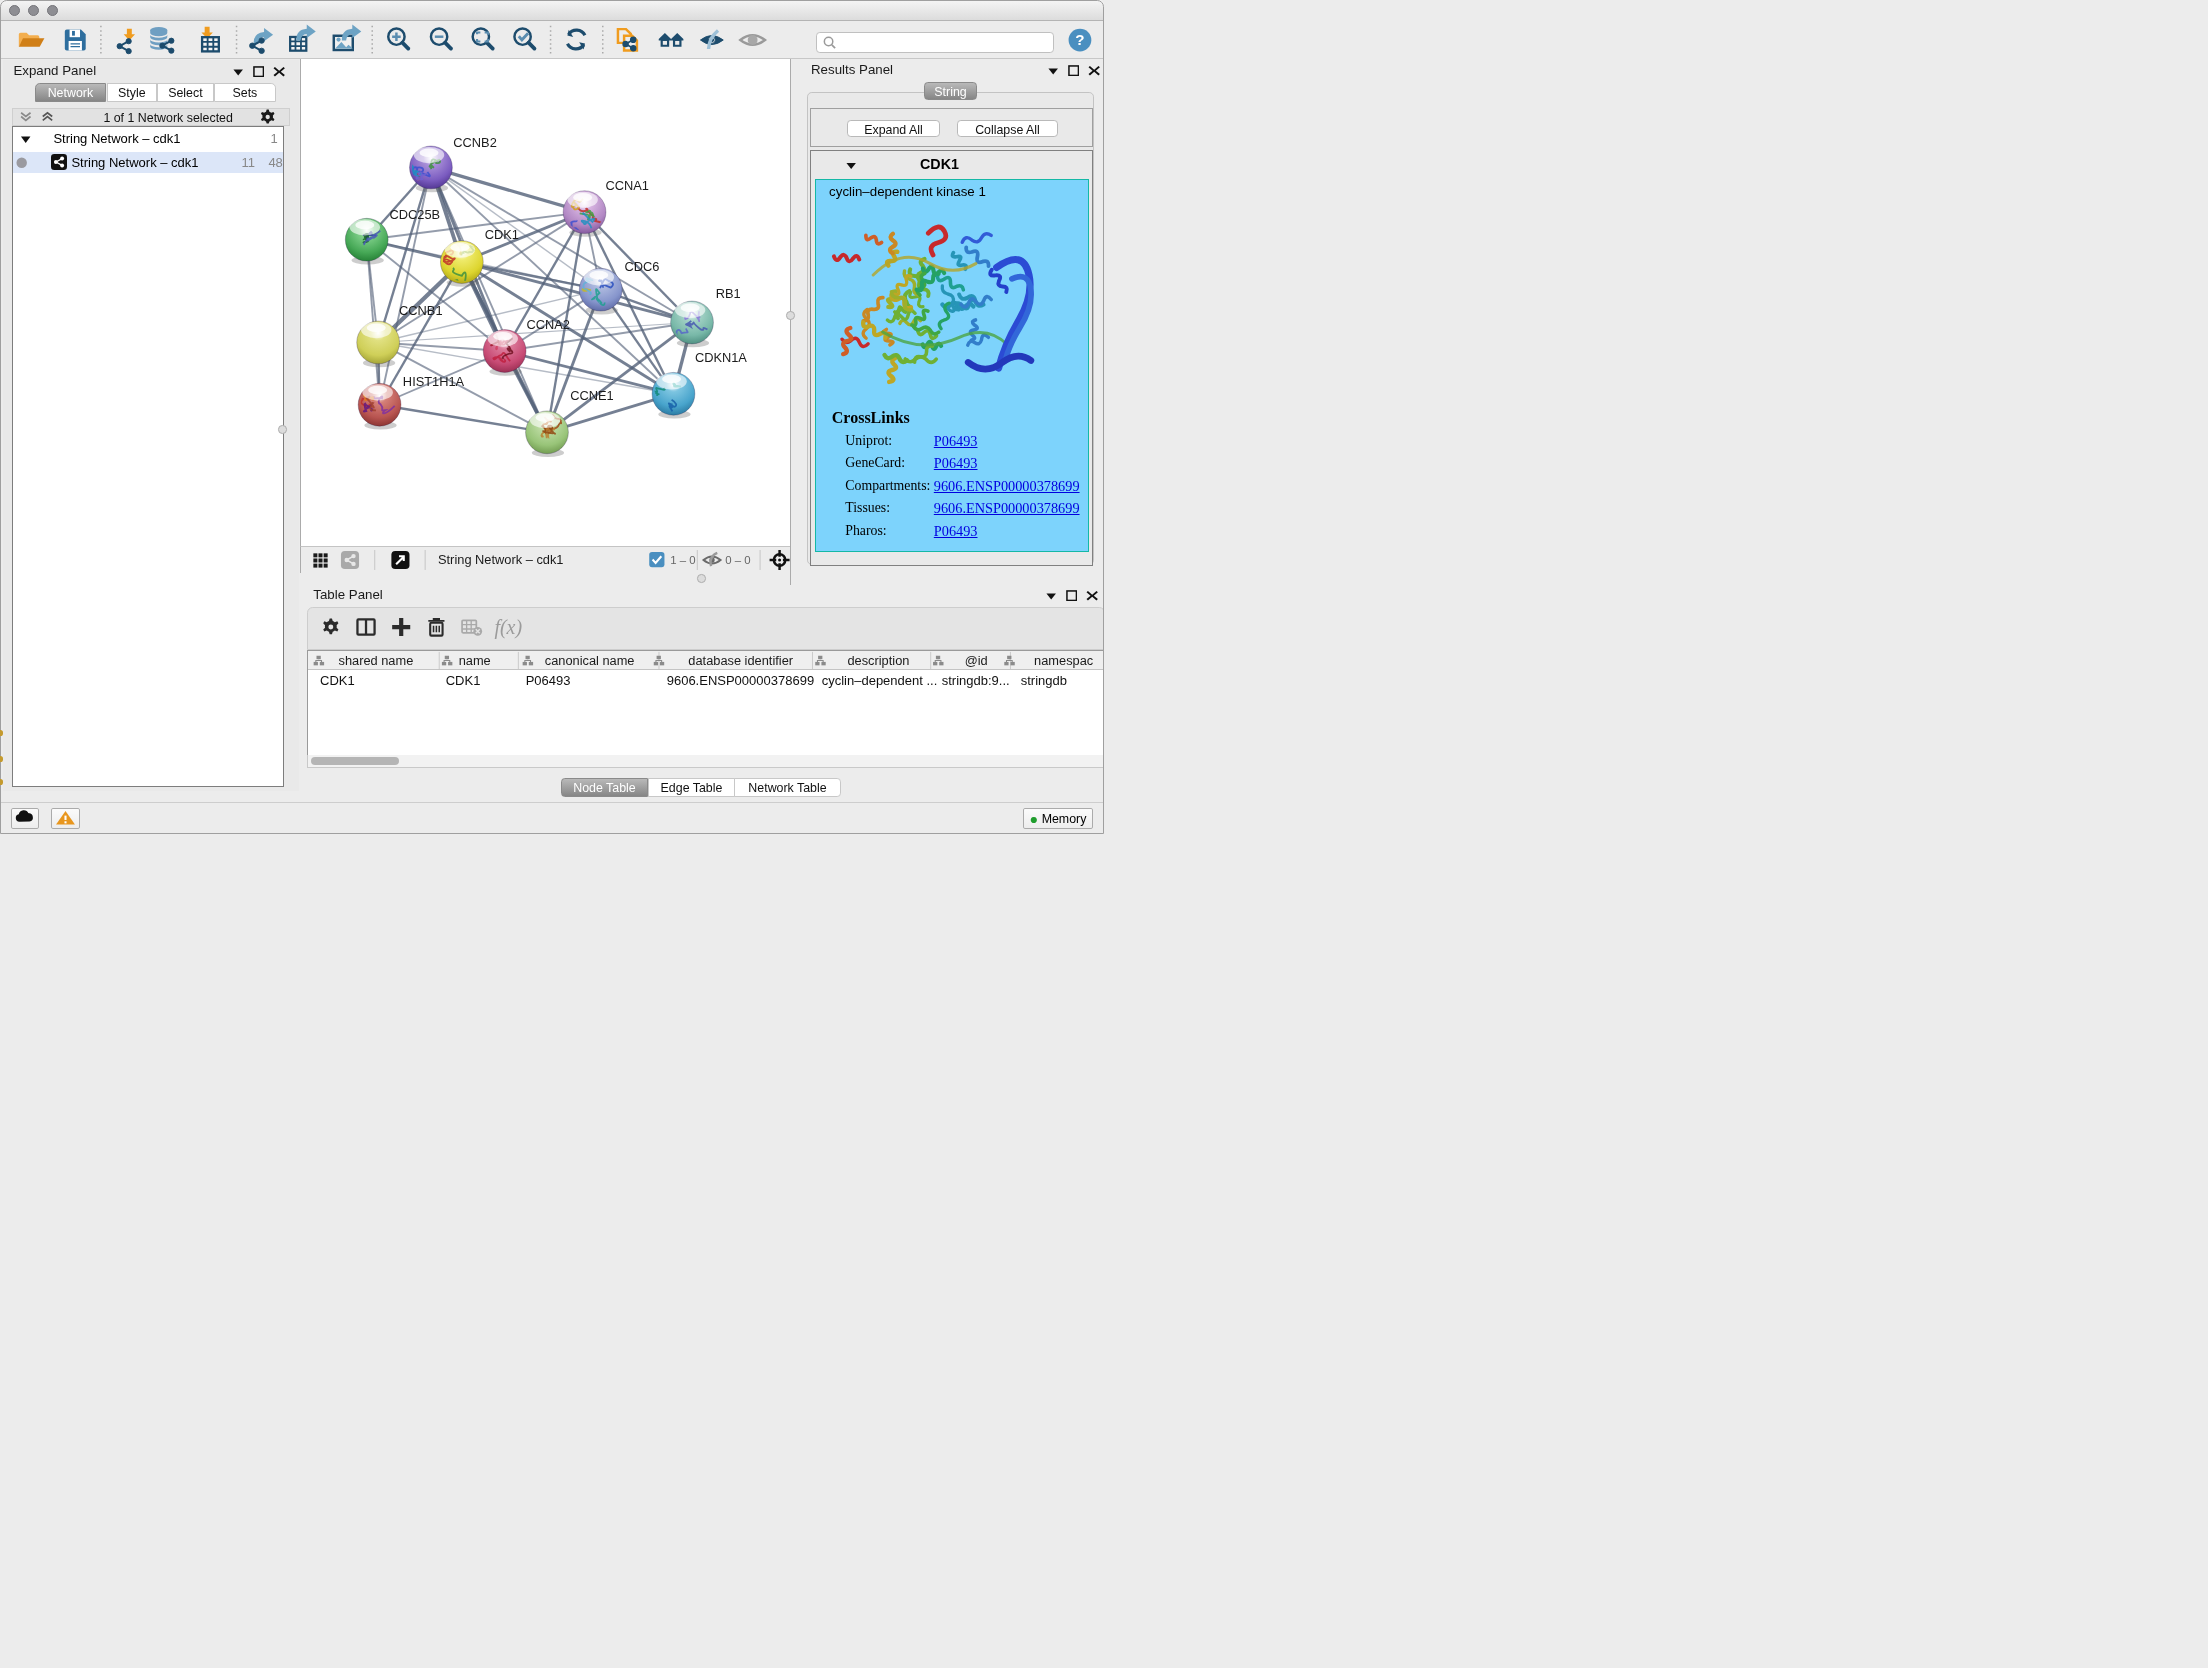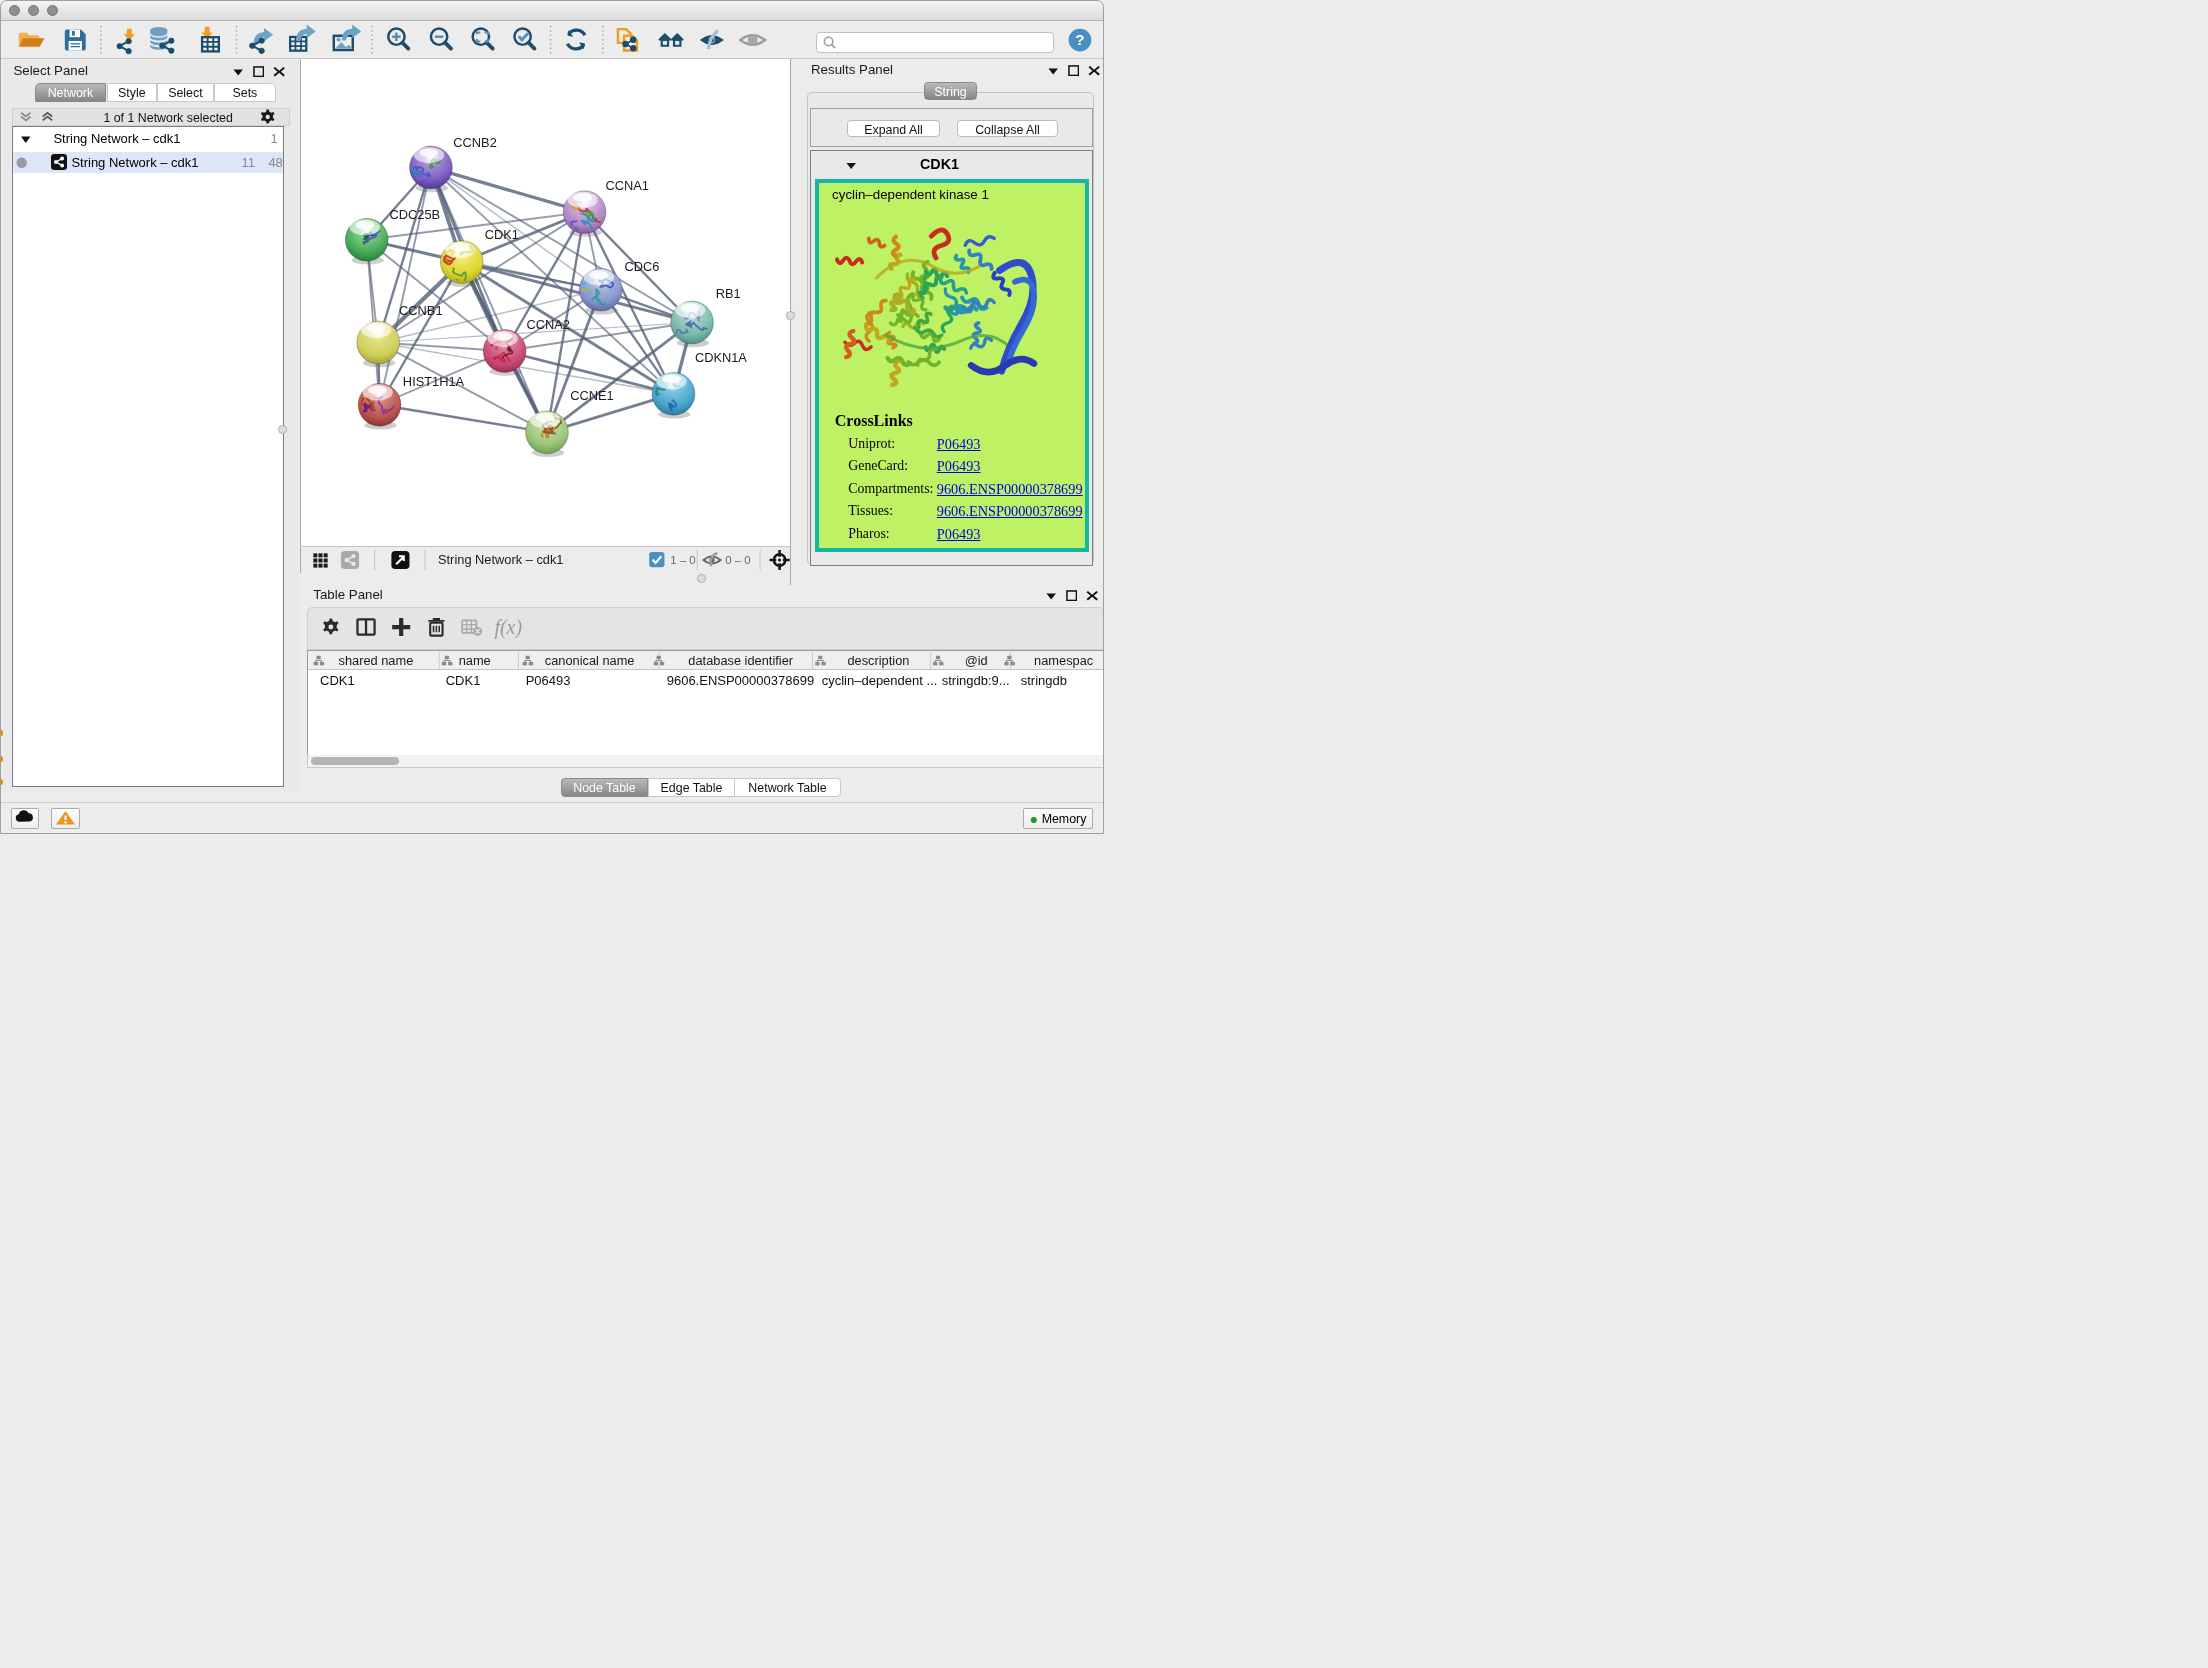--- a/index.html
+++ b/index.html
@@ -246,21 +246,21 @@
 </svg>
 <div id="searchbox">
       <svg width="15" height="15" viewBox="0 0 16 16">
         <circle cx="7" cy="7" r="4.5" fill="none" stroke="#9a9a9a" stroke-width="1.6"></circle>
         <path d="M10.5 10.5 L14 14" stroke="#9a9a9a" stroke-width="1.8"></path>
       </svg>
     </div>
 </div>
 
 <div class="abs" id="controlpanel">
-  <div id="cp-head" style="position:absolute;left:10.5px;top:2.9px;">Select Panel</div>
+  <div id="cp-head" style="position:absolute;left:10.5px;top:2.9px;">Expand Panel</div>
   <div class="panelicons" style="left:229px;top:5.7px;">
       <svg width="12.4" height="9.5" viewBox="0 0 13 10">
         <path d="M1.5 2.5 h10 l-5 6.5 z" fill="#111"></path>
       </svg>
       <svg width="11.4" height="11.4" viewBox="0 0 12 12">
         <rect x="1" y="1" width="10" height="10" fill="none" stroke="#111" stroke-width="1.6"></rect>
       </svg>
       <svg width="12.4" height="11.4" viewBox="0 0 13 12">
         <path d="M2 1 L6.5 5 L11 1 L12.5 2.5 L8.2 6 L12.5 9.5 L11 11 L6.5 7 L2 11 L0.5 9.5 L4.8 6 L0.5 2.5 Z" fill="#111"></path>
       </svg>
@@ -627,21 +627,21 @@
   <div class="tabbtn tabsel" style="left:133px;top:23px;width:53px;height:18px;border-radius:3.8px;">String</div>
   <div style="position:absolute;left:19px;top:49px;width:283px;height:39px;background:#e9e9e9;border:1px solid #9f9f9f;">
     <div class="tabbtn" style="left:36px;top:10.5px;width:93px;height:17px;border-radius:3.8px;border-color:#b9b9b9;">Expand All</div>
     <div class="tabbtn" style="left:146px;top:10.5px;width:101px;height:17px;border-radius:3.8px;border-color:#b9b9b9;">Collapse All</div>
   </div>
   <div style="position:absolute;left:19px;top:91px;width:283px;height:416px;background:#e9e9e9;border:1px solid #808080;">
     <svg width="12.4" height="9.5" style="position:absolute;left:34px;top:9.5px;" viewBox="0 0 13 10">
         <path d="M1.5 2 h10 l-5 6.5 z" fill="#111"></path>
       </svg>
     <div style="position:absolute;left:109px;top:4.8px;font-size:14.3px;font-weight:bold;">CDK1</div>
-    <div style="position:absolute;left:3.8px;top:27.6px;width:274px;height:373px;background:#bef264;border:4px solid #14b8a6;">
+    <div style="position:absolute;left:3.8px;top:27.6px;width:274px;height:373px;background:#7dd3fc;border:1px solid #14b8a6;">
       <div style="position:absolute;left:13.3px;top:4.8px;font-size:13.3px;">cyclin–dependent kinase 1</div>
       <svg width="274" height="190" style="position:absolute;left:0;top:38px;" viewBox="0 0 288 200">
 <g fill="none" stroke-linecap="round" opacity="0.95">
 <path d="M99.4 78.2 Q96.4 85.2 103.8 83.2 Q111.7 80.8 108.1 88.3 Q106.6 94.0 112.4 93.4" stroke="#6faf2a" stroke-width="3.4"></path>
 <path d="M112.0 133.1 Q114.0 138.5 116.9 133.5 Q119.9 127.1 121.8 133.9 Q123.6 141.4 126.6 134.3 Q129.4 130.0 131.5 134.7" stroke="#21a05c" stroke-width="4.4"></path>
 <path d="M109.8 108.2 Q105.4 102.9 102.5 109.2 Q99.7 115.4 95.2 110.1 Q90.8 105.0 88.0 111.1" stroke="#9fae20" stroke-width="3.5"></path>
 <path d="M99.5 94.6 Q95.6 87.9 95.2 95.6 Q94.7 102.6 91.0 96.7 Q87.1 89.9 86.8 97.7 Q86.3 104.6 82.6 98.8" stroke="#6faf2a" stroke-width="3.5"></path>
 <path d="M107.0 119.0 Q108.8 125.4 113.5 120.6 Q118.3 115.6 120.1 122.3 Q121.5 130.3 126.6 124.0" stroke="#6faf2a" stroke-width="3.9"></path>
 <path d="M85.3 35.6 Q78.4 34.6 82.2 40.5 Q85.1 45.8 79.0 45.3 Q72.3 44.4 75.9 50.1" stroke="#c2a51a" stroke-width="4.7"></path>
 <path d="M93.0 55.8 Q91.1 62.9 98.2 64.3 Q104.7 66.1 103.4 72.8 Q101.2 79.9 108.6 81.2" stroke="#9fae20" stroke-width="3.7"></path>

